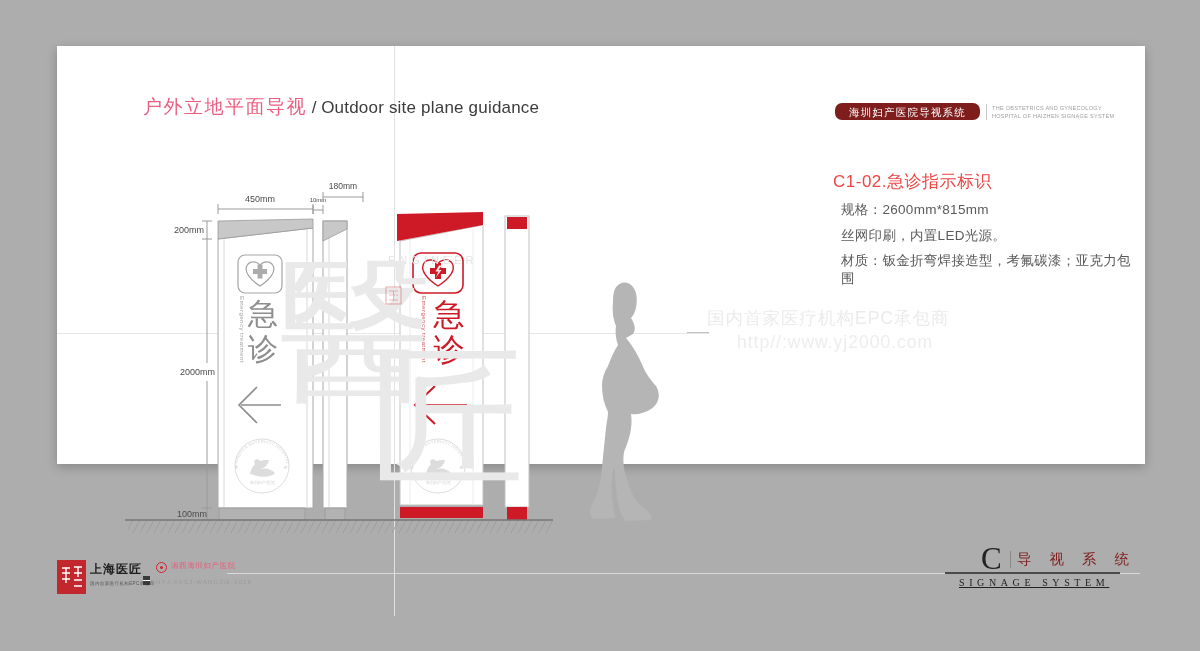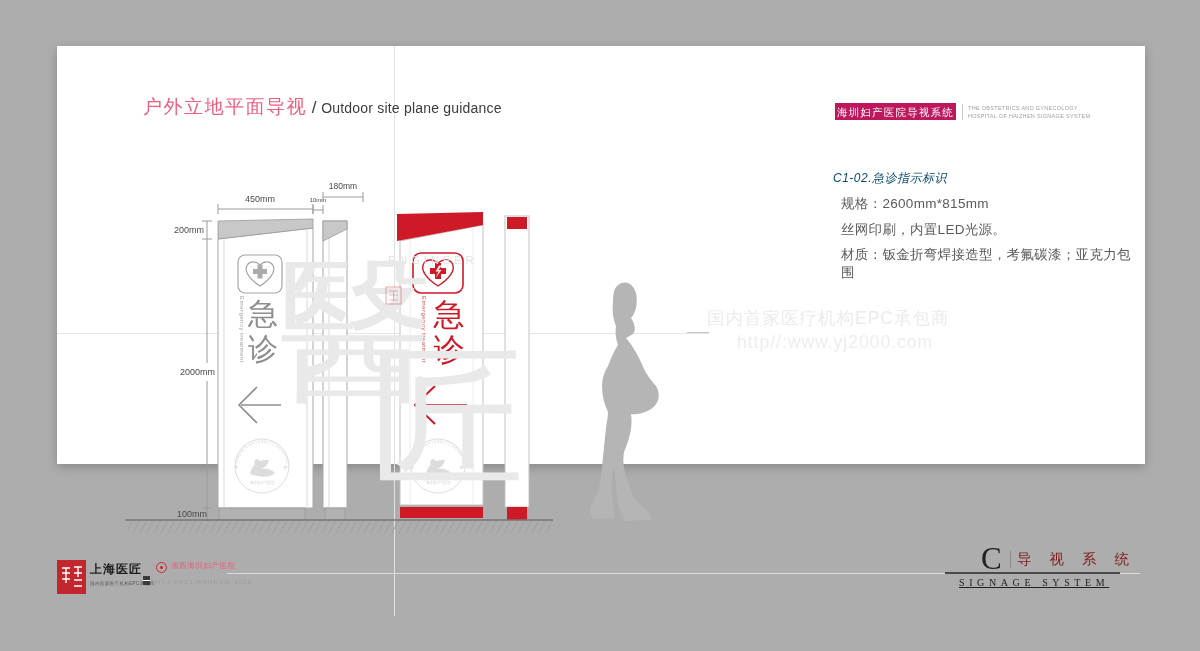--- a/index.html
+++ b/index.html
@@ -8,29 +8,29 @@
   .page{position:absolute;left:57px;top:46px;width:1088px;height:418px;background:#ffffff;
         box-shadow:0 3px 10px rgba(0,0,0,.22);}
   
   .vguide{position:absolute;left:337px;top:0;width:1px;height:570px;background:#e2e2e2;}
   .hguide{position:absolute;left:0;top:287px;width:652px;height:1px;background:#e6e6e6;}
   .hguide-dash{position:absolute;left:630px;top:286px;width:22px;height:1px;background:#c2c2c2;}
   
   .doc-title{position:absolute;left:86px;top:48px;display:flex;align-items:baseline;white-space:pre;}
   .doc-title .zh{font-size:19px;color:#ec5f80;letter-spacing:1.5px;}
   .doc-title .sep{font-size:17px;color:#3c3c3c;}
-  .doc-title .en{font-size:14px;color:#3c3c3c;letter-spacing:.2px;}
+  .doc-title .en{font-size:17px;color:#3c3c3c;letter-spacing:.2px;}
   .badge{position:absolute;left:778px;top:57px;display:flex;align-items:flex-start;}
-  .badge-pink{background:#be185d;color:#fff;font-size:10.5px;letter-spacing:1.2px;height:17px;
-              line-height:18px;padding:0 2px;white-space:nowrap;}
+  .badge-pink{background:#7f1d1d;color:#fff;font-size:10.5px;letter-spacing:1.2px;height:17px;
+              line-height:18px;padding:0 14px;white-space:nowrap;border-radius:7px;}
   .badge-div{width:1px;height:16px;background:#c9c9c9;margin:1px 5px 0 6px;}
   .badge-sub{font-size:5.5px;color:#a0a0a0;letter-spacing:.3px;line-height:7.5px;padding-top:2px;white-space:nowrap;}
   
   .spec{position:absolute;left:776px;top:124px;width:318px;}
-  .spec-title{font-size:12px;color:#0c4a6e;letter-spacing:.5px;margin:0 0 8px 0;font-style:italic;}
+  .spec-title{font-size:17px;color:#ef4444;letter-spacing:.5px;margin:0 0 8px 0;}
   .spec-line{font-size:13.5px;color:#5a5a5a;line-height:17.5px;letter-spacing:.3px;margin:8px;}
   
   .sitewm{position:absolute;left:650px;top:260px;font-size:17.5px;letter-spacing:1px;line-height:24px;
           color:#ebebeb;white-space:nowrap;}
   .sitewm .l2{margin-left:30px;color:#ededed;}
   
   .drawing{position:absolute;left:63px;top:121px;}
   svg{font-family:"Liberation Sans",sans-serif;}
   
   .f-seal{position:absolute;left:0;top:514px;width:29px;height:34px;background:#c3272e;}

